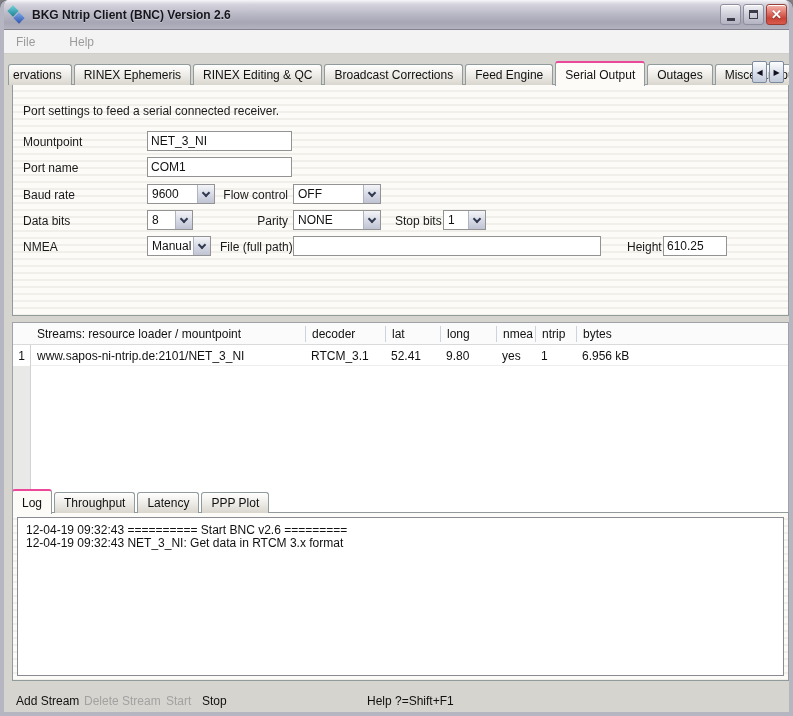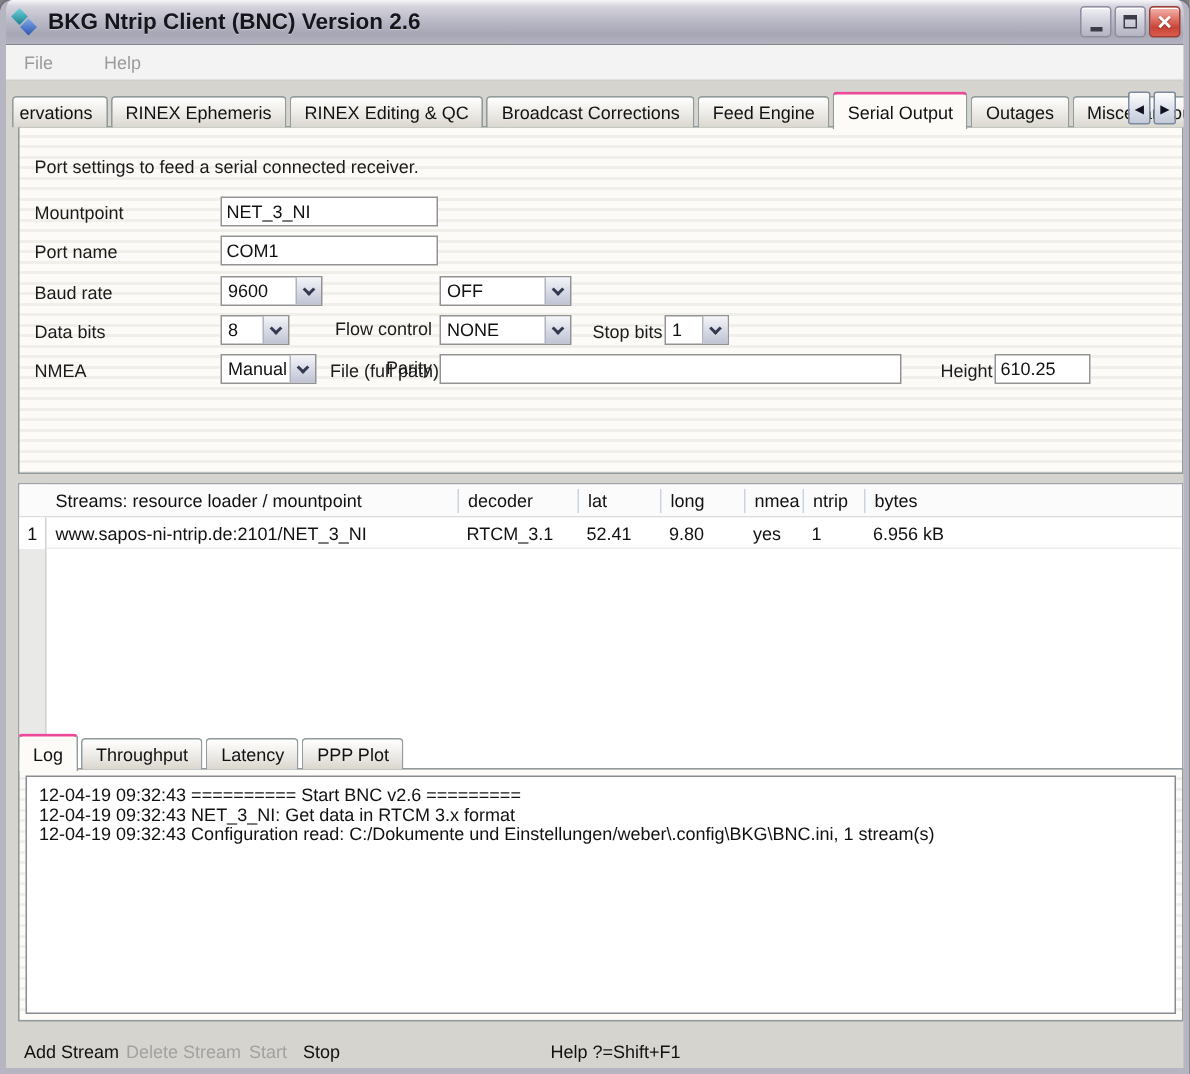--- a/index.html
+++ b/index.html
@@ -22,21 +22,21 @@
     border-bottom:1px solid #83828f;
     border-radius:8px 8px 0 0;
     display:flex; align-items:center; padding:0 6px 0 8px;
   }
   .app-icon { position:relative; width:18px; height:18px; margin-right:6px; }
   .app-icon .d1,.app-icon .d2 {
     position:absolute; width:8px; height:8px; transform:rotate(45deg);
   }
   .app-icon .d1 { left:1px; top:1px; background:linear-gradient(135deg,#6fd3da,#1d7f93); }
   .app-icon .d2 { left:7px; top:8px; background:linear-gradient(135deg,#7da9e8,#2d55b0); }
-  .title-text { font-weight:bold; font-size:15px; color:#15151c; text-shadow:0 1px 0 rgba(255,255,255,.35); }
+  .title-text { font-weight:bold; font-size:12px; color:#15151c; text-shadow:0 1px 0 rgba(255,255,255,.35); }
   .winbtns { margin-left:auto; display:flex; gap:2px; }
   .wbtn {
     width:21px; height:21px; border-radius:3px; border:1px solid #8f8e9e;
     display:flex; align-items:center; justify-content:center;
     background:linear-gradient(180deg,#f2f2f6,#cfcfda 50%,#b4b3c2);
     box-shadow:inset 0 1px 0 #fff;
   }
   .glyph-min { width:8px; height:3px; background:#3c3b49; margin-top:9px; }
   .glyph-max { width:9px; height:9px; border:1px solid #3c3b49; border-top-width:3px; background:transparent; }
   .wbtn.close {
@@ -80,21 +80,21 @@
 
   
   .page {
     position:absolute; left:8px; width:777px;
     background:repeating-linear-gradient(180deg,#fcfbf8 0px,#fcfbf8 5px,#f1efe9 5px,#f1efe9 7px);
     border:1px solid #919b9c;
   }
   .page.form { top:84px; height:232px; }
   .abs { position:absolute; }
   .flabel { color:#1a1a1a; white-space:nowrap; }
-  .flabel.right { text-align:right;margin-top:24px; }
+  .flabel.right { text-align:right; }
   input.tbox {
     position:absolute; height:20px; border:1px solid #939393; background:#fff;
     font-family:"Liberation Sans",sans-serif; font-size:12px; color:#111; padding:0 3px;
   }
   .combo {
     position:absolute; height:20px; border:1px solid #939393; background:#fff;
     display:flex; align-items:center;
   }
   .combo .val { flex:1; padding:0 4px; white-space:nowrap; overflow:hidden; }
   .combo .btn {
@@ -275,21 +275,20 @@
     <div class="tab active">Log</div>
     <div class="tab">Throughput</div>
     <div class="tab">Latency</div>
     <div class="tab">PPP Plot</div>
   </div>
 
   <div class="page logframe">
     <div class="logbox">
       <div class="logline">12-04-19 09:32:43 ========== Start BNC v2.6 =========</div>
       <div class="logline">12-04-19 09:32:43 NET_3_NI: Get data in RTCM 3.x format</div>
-      <div class="logline">12-04-19 09:32:43 Configuration read: C:/Dokumente und Einstellungen/weber\.config\BKG\BNC.ini, 1 stream(s)</div>
     </div>
   </div>
 
   <div class="actionbar">
     <span class="action" style="left:12px;">Add Stream</span>
     <span class="action disabled" style="left:80px;">Delete Stream</span>
     <span class="action disabled" style="left:162px;">Start</span>
     <span class="action" style="left:198px;">Stop</span>
     <span class="action" style="left:363px;">Help ?=Shift+F1</span>
   </div>

